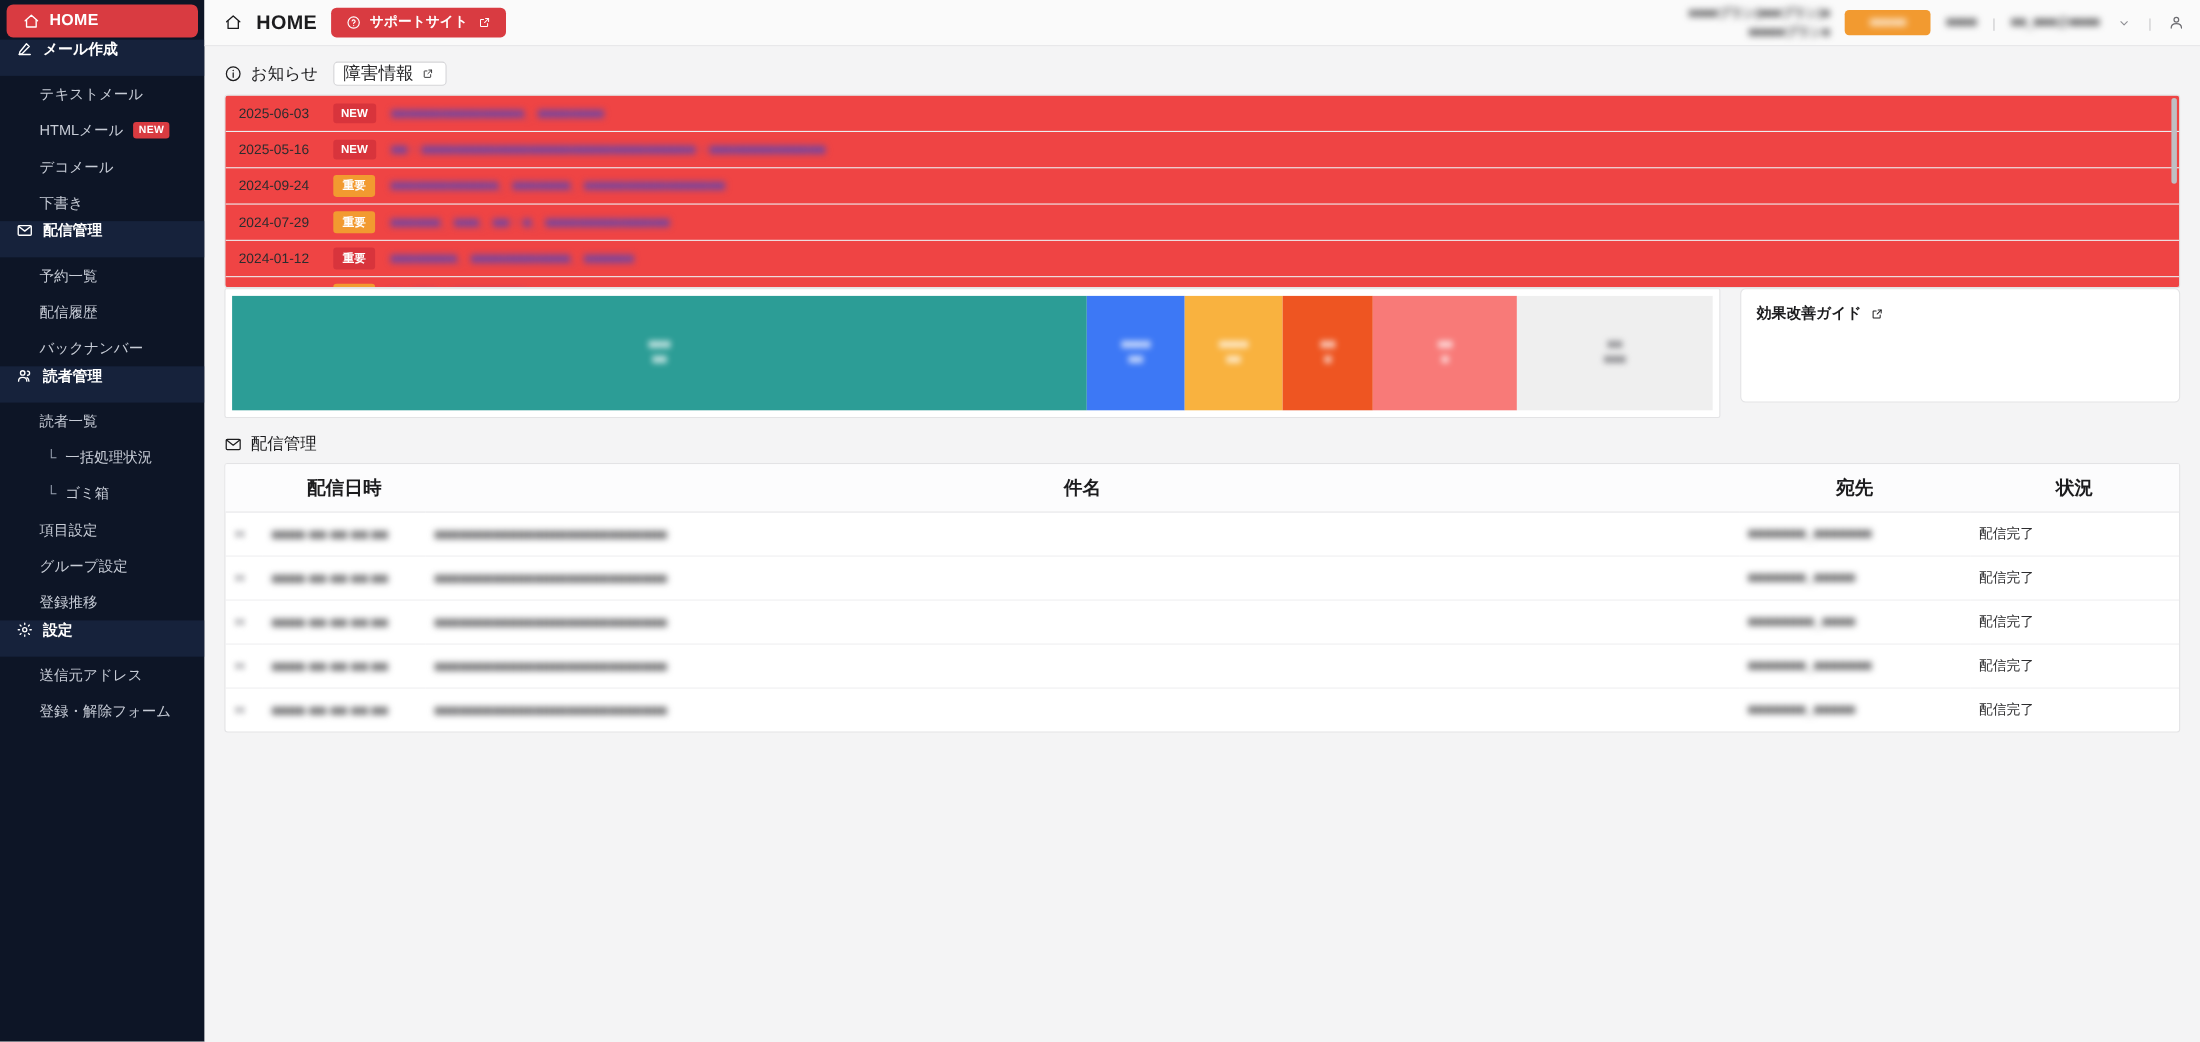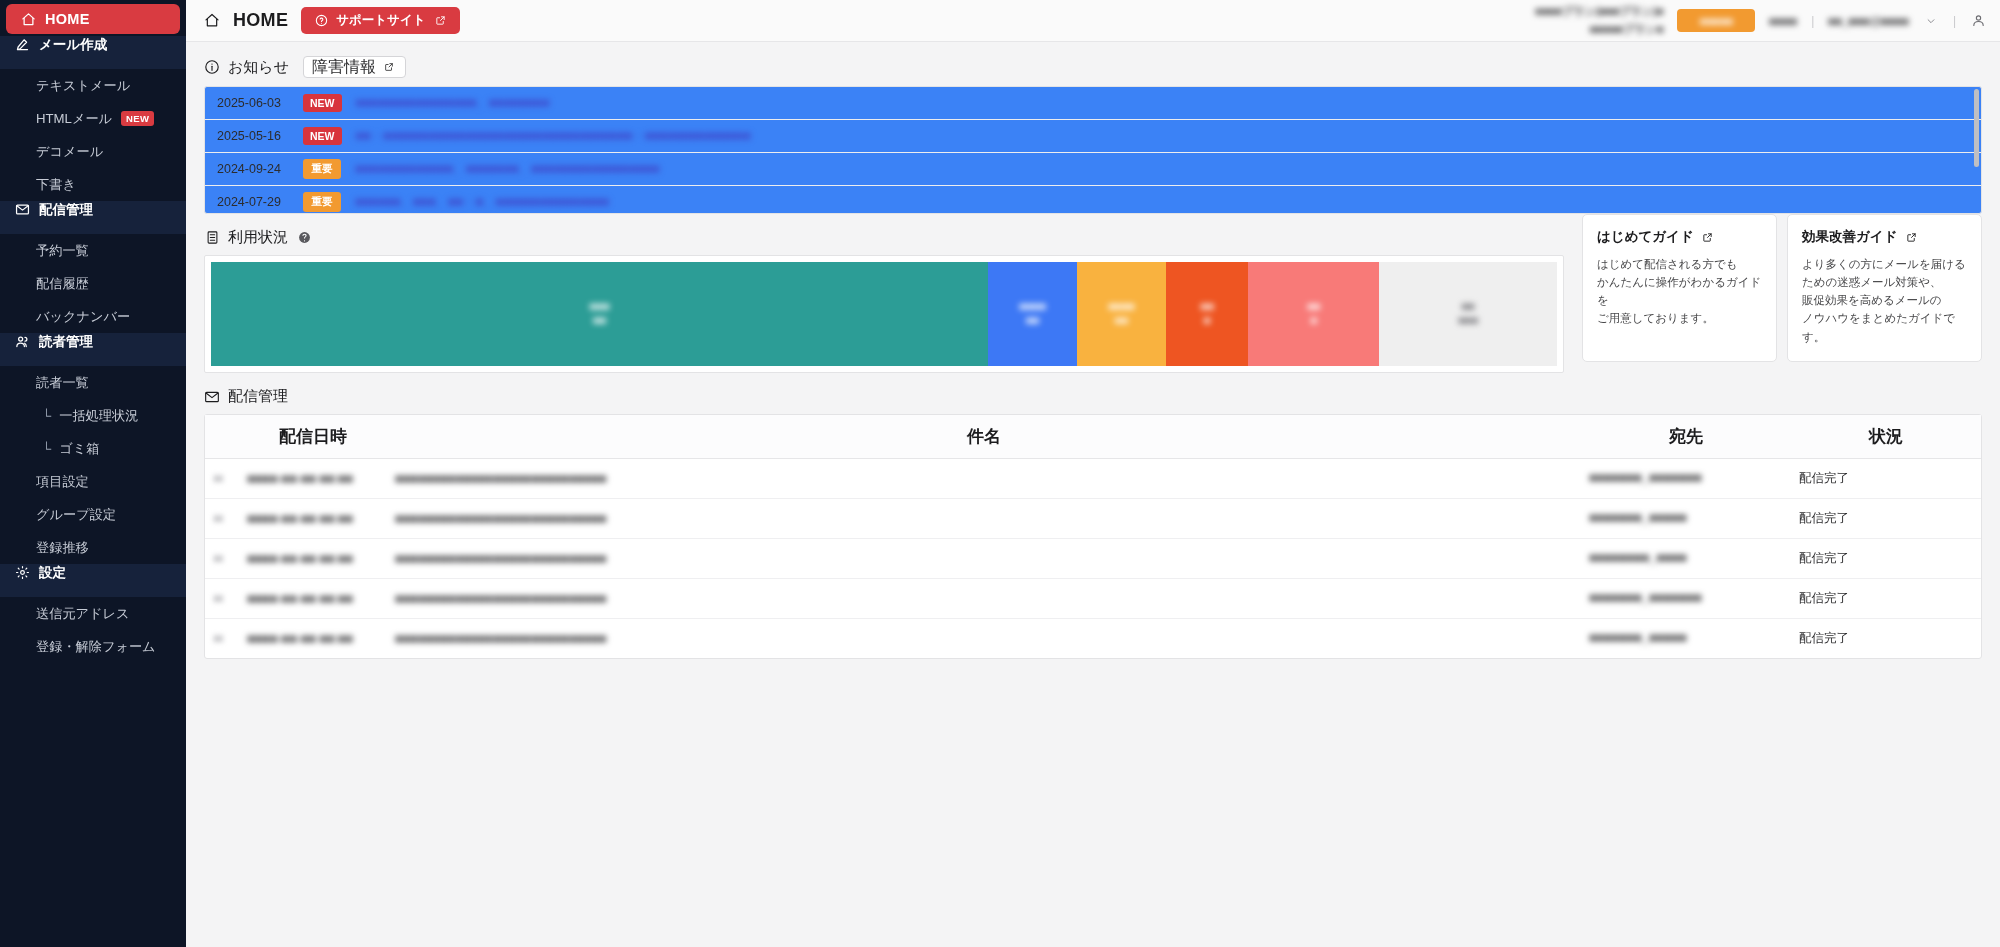--- a/index.html
+++ b/index.html
@@ -88,22 +88,22 @@
   .sec-title { font-size: 15px; font-weight: 400; color: #1c1c1e; }
   .chip-btn {
     border: 1px solid #d5d5d8; background: #fff;
     border-radius: 4px; height: 22px; padding: 0 8px;
     display: inline-flex; align-items: center; gap: 5px;
     font-size: 16px; color: #2c2c2e; margin-left: 6px;
   }
 
   
   .notice-box {
-    background: #3b82f6; border: 1px solid #e3e3e5; border-radius: 3px;
-    height: 128px; overflow: hidden; position: relative;
+    background: #ef4444; border: 1px solid #e3e3e5; border-radius: 3px;
+    height: 176px; overflow: hidden; position: relative;
   }
   .notice-row { display: flex; align-items: center; height: 33px; border-bottom: 1px solid #ededef; padding: 0 12px; }
   .notice-date { width: 86px; font-size: 12.5px; color: #2c2c2e; flex: 0 0 86px; }
   .tag {
     font-size: 10.5px; font-weight: 700; color: #fff;
     border-radius: 3px; padding: 3px 7px; margin-right: 14px;
     flex: 0 0 auto; min-width: 38px; text-align: center;
   }
   .tag.new { background: #d8343c; }
   .tag.imp-orange { background: #f29a30; }
@@ -370,36 +370,20 @@
           <span class="notice-date">2023-12-01</span>
           <span class="tag imp-orange">重要</span>
           <span class="notice-link">■・■■■・■■■■■■■■■</span>
         </div>
         <div class="notice-scroll"></div>
       </div>
 
       <div class="usage-wrap">
 
         <div class="usage-col">
-          <div class="sec-head">
-            <span class="ico">
-              <svg width="15" height="15" viewBox="0 0 24 24" fill="none" stroke="#1c1c1e" stroke-width="1.7" stroke-linecap="round">
-                  <rect x="5" y="3" width="14" height="18" rx="1.5"></rect>
-                  <path d="M8.5 7.5h7M8.5 12h7M8.5 16.5h7"></path>
-                </svg>
-            </span>
-            <span class="sec-title">利用状況</span>
-            <span class="ico">
-              <svg width="13" height="13" viewBox="0 0 24 24" fill="#5a5a5f" stroke="none">
-                  <circle cx="12" cy="12" r="10"></circle>
-                  <path d="M11 17.2h2v2h-2z" fill="#fff"></path>
-                  <path d="M12 5.3c-2.2 0-3.7 1.4-3.9 3.4h2c.2-1 .9-1.6 1.9-1.6 1 0 1.8.6 1.8 1.5 0 .8-.4 1.2-1.3 1.9-1 .8-1.5 1.5-1.5 2.7v.6h2v-.5c0-.9.3-1.3 1.3-2 1.1-.8 1.6-1.6 1.6-2.8 0-1.9-1.5-3.2-3.9-3.2z" fill="#fff"></path>
-                </svg>
-            </span>
-          </div>
           <div class="usage-bar">
             <div class="seg" style="background:#2c9d96;width:61.2%;">
               <span class="seg-label">■■■
 ■■</span>
             </div>
             <div class="seg" style="background:#3d78f5;width:7%;">
               <span class="seg-label">■■■■
 ■■</span>
             </div>
             <div class="seg" style="background:#f9b23f;width:7%;">
@@ -416,50 +400,31 @@
             </div>
             <div class="seg" style="background:#efefef;width:14%;">
               <span class="seg-label dark">■■
 ■■■</span>
             </div>
           </div>
         </div>
 
         <div class="points-col">
           <div class="cards">
-            <a class="card">
-              <div class="card-title">
-                <span>はじめてガイド</span>
-                <span class="ico">
-                  <svg width="11" height="11" viewBox="0 0 24 24" fill="none" stroke="#1c1c1e" stroke-width="2" stroke-linecap="round" stroke-linejoin="round">
-                      <path d="M14 4h6v6"></path>
-                      <path d="M20 4l-8 8"></path>
-                      <path d="M18 14v5a1 1 0 01-1 1H5a1 1 0 01-1-1V7a1 1 0 011-1h5"></path>
-                    </svg>
-                </span>
-              </div>
-              <div class="card-body">はじめて配信される方でも
-かんたんに操作がわかるガイドを
-ご用意しております。</div>
-            </a>
             <a class="card">
               <div class="card-title">
                 <span>効果改善ガイド</span>
                 <span class="ico">
                   <svg width="11" height="11" viewBox="0 0 24 24" fill="none" stroke="#1c1c1e" stroke-width="2" stroke-linecap="round" stroke-linejoin="round">
                       <path d="M14 4h6v6"></path>
                       <path d="M20 4l-8 8"></path>
                       <path d="M18 14v5a1 1 0 01-1 1H5a1 1 0 01-1-1V7a1 1 0 011-1h5"></path>
                     </svg>
                 </span>
               </div>
-              <div class="card-body">より多くの方にメールを届ける
-ための迷惑メール対策や、
-販促効果を高めるメールの
-ノウハウをまとめたガイドです。</div>
             </a>
           </div>
         </div>
       </div>
 
       <div class="sec-head">
         <span class="ico">
           <svg width="16" height="16" viewBox="0 0 24 24" fill="none" stroke="#1c1c1e" stroke-width="1.7" stroke-linecap="round" stroke-linejoin="round">
               <rect x="2.5" y="5" width="19" height="14" rx="1.5"></rect>
               <path d="M3 6l9 7 9-7"></path>

